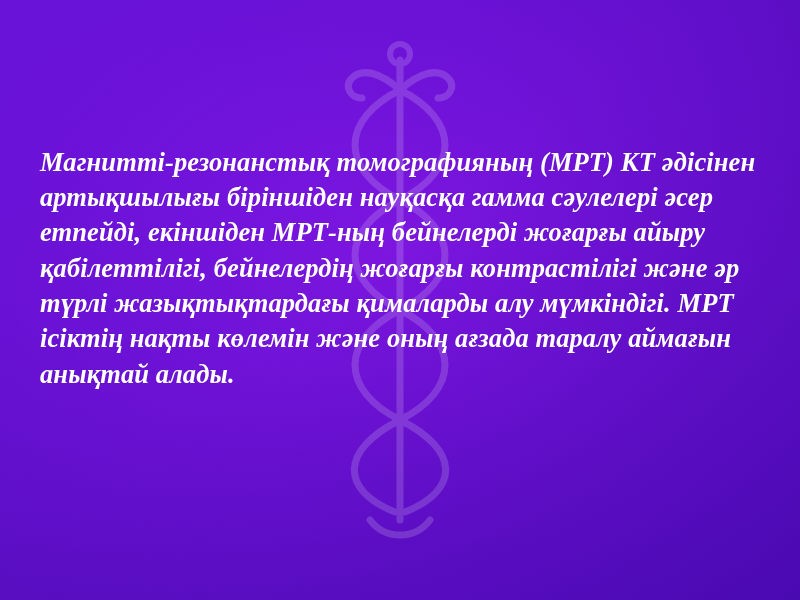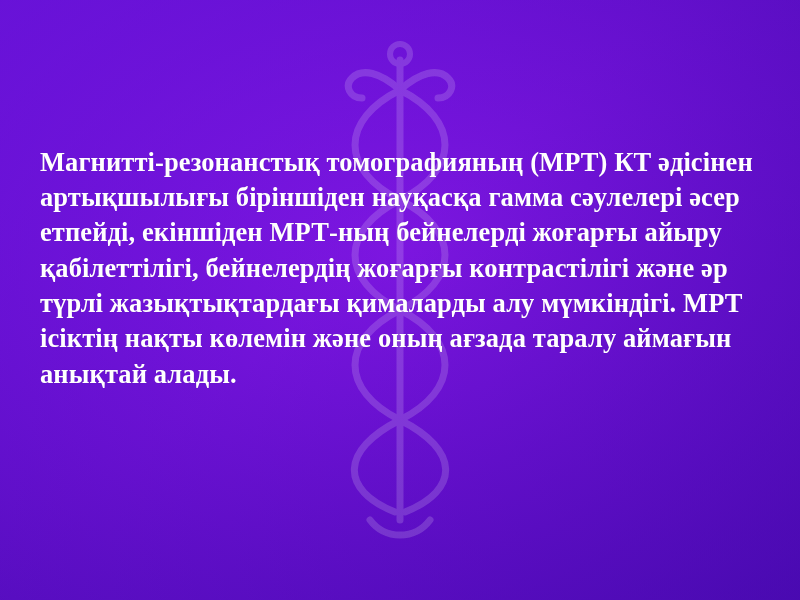--- a/index.html
+++ b/index.html
@@ -12,20 +12,21 @@
     overflow: hidden;
     font-family: "Liberation Serif", serif;
   }
   .slide {
     position: relative;
     width: 800px;
     height: 600px;
     background: radial-gradient(ellipse 120% 110% at 50% 42%, #8a1ae8 0%, #7a16dd 22%, #6a12cf 44%, #5a0fc0 66%, #4a0bb0 100%);
     background-color: #6a12cf;
     overflow: hidden;
+    font-style: italic;
   }
   
   .slide::before {
     content: "";
     position: absolute;
     inset: 0;
     background: linear-gradient(140deg, rgba(110,20,230,0.55) 0%, rgba(85,10,200,0.25) 45%, rgba(60,5,165,0.55) 100%);
     pointer-events: none;
   }
   .watermark {

